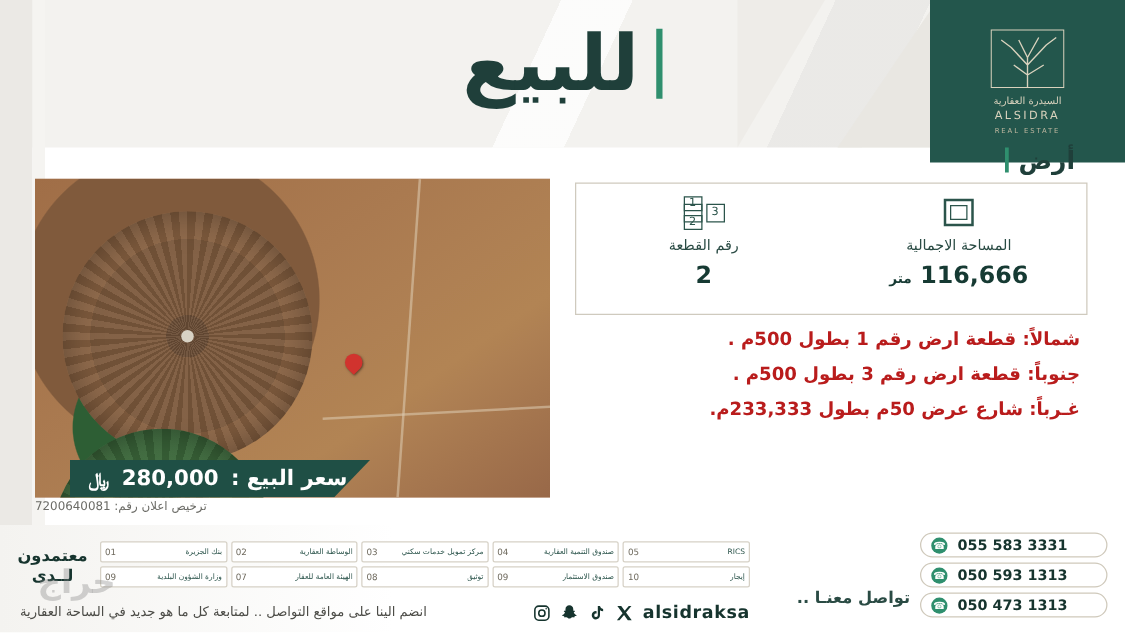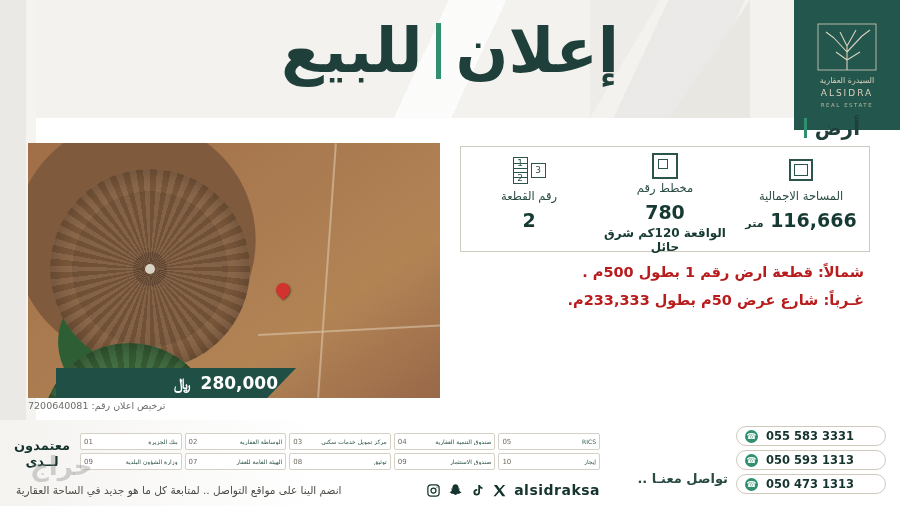--- a/index.html
+++ b/index.html
@@ -40,21 +40,21 @@
     width: 0; height: 0;
     border-style: solid;
   }
   .tri-a { right: 150px; top: 0; border-width: 0 0 118px 80px; border-color: transparent transparent #e9e7e2 transparent; }
   .tri-b { right: 240px; top: 0; border-width: 118px 70px 0 0; border-color: #eeece8 transparent transparent transparent; }
   .tri-c { right: 40px; top: 0; border-width: 0 64px 118px 0; border-color: transparent transparent #efeeea transparent; }
 
   
   .logo-block {
     position: absolute; right: 0; top: 0;
-    width: 106px; height: 130px;
+    width: 156px; height: 130px;
     background: #23564c;
     display: flex; align-items: center; justify-content: center;
   }
   .logo-inner { text-align: center; color: #e9e2cf; }
   .logo-mark {
     width: 62px; height: 50px; margin: 0 auto 4px;
     position: relative;
   }
   .logo-name {
     font-size: 8px; letter-spacing: .5px; color: #d9d2bd; line-height: 1.25;
@@ -279,21 +279,20 @@
           </g>
         </svg>
       </div>
       <div class="logo-name">السيدرة العقارية</div>
       <div class="logo-name" style="font-size:9px;letter-spacing:2px;margin-top:2px">ALSIDRA</div>
       <div class="logo-sub">REAL ESTATE</div>
     </div>
   </div>
 
   <div class="headline">
-    <span>إعلان</span>
     <span class="divider"></span>
     <span>للبيع</span>
   </div>
 
   <div class="subtitle">
     <span>أرض</span>
     <span class="bar"></span>
   </div>
 
   <div class="infobox">
@@ -302,57 +301,51 @@
       <div class="ic">
           <div class="ic-square"></div>
         </div>
       <div class="lbl">المساحة الاجمالية</div>
       <div class="val">
         <span>116,666</span>
         <small>متر</small>
       </div>
     </div>
 
-    <div class="infocell">
-      <div class="ic">
-          <div class="ic-plan"></div>
-        </div>
-      <div class="lbl">مخطط رقم</div>
-      <div class="val">780</div>
-      <div class="val2">الواقعة 120كم شرق حائل</div>
-    </div>
 
     <div class="infocell">
       <div class="ic">
         <div class="num-boxes">
           <div>3</div>
           <div class="col">
             <div>1</div>
             <div>2</div>
           </div>
         </div>
       </div>
       <div class="lbl">رقم القطعة</div>
       <div class="val">2</div>
     </div>
   </div>
 
   <div class="bounds">
     <div>شمالاً: قطعة ارض رقم 1 بطول 500م .</div>
+    <div>جنوباً: قطعة ارض رقم 3 بطول 500م .</div>
     <div>غـرباً: شارع عرض 50م بطول 233,333م.</div>
   </div>
 
   <div class="mapwrap">
     <div class="mapimg"></div>
     <div class="pivot"></div>
     <div class="pivot2"></div>
     <div class="road road-v"></div>
     <div class="road road-h"></div>
     <div class="pin"></div>
     <div class="price">
+      <span>سعر البيع :</span>
       <span>280,000</span>
       <span class="riyal">﷼</span>
     </div>
   </div>
   <div class="license">ترخيص اعلان رقم: 7200640081</div>
 
   <div class="bottom">
     <div class="greenstrip"></div>
 
     <div class="contact-label">تواصل معنـا ..</div>

